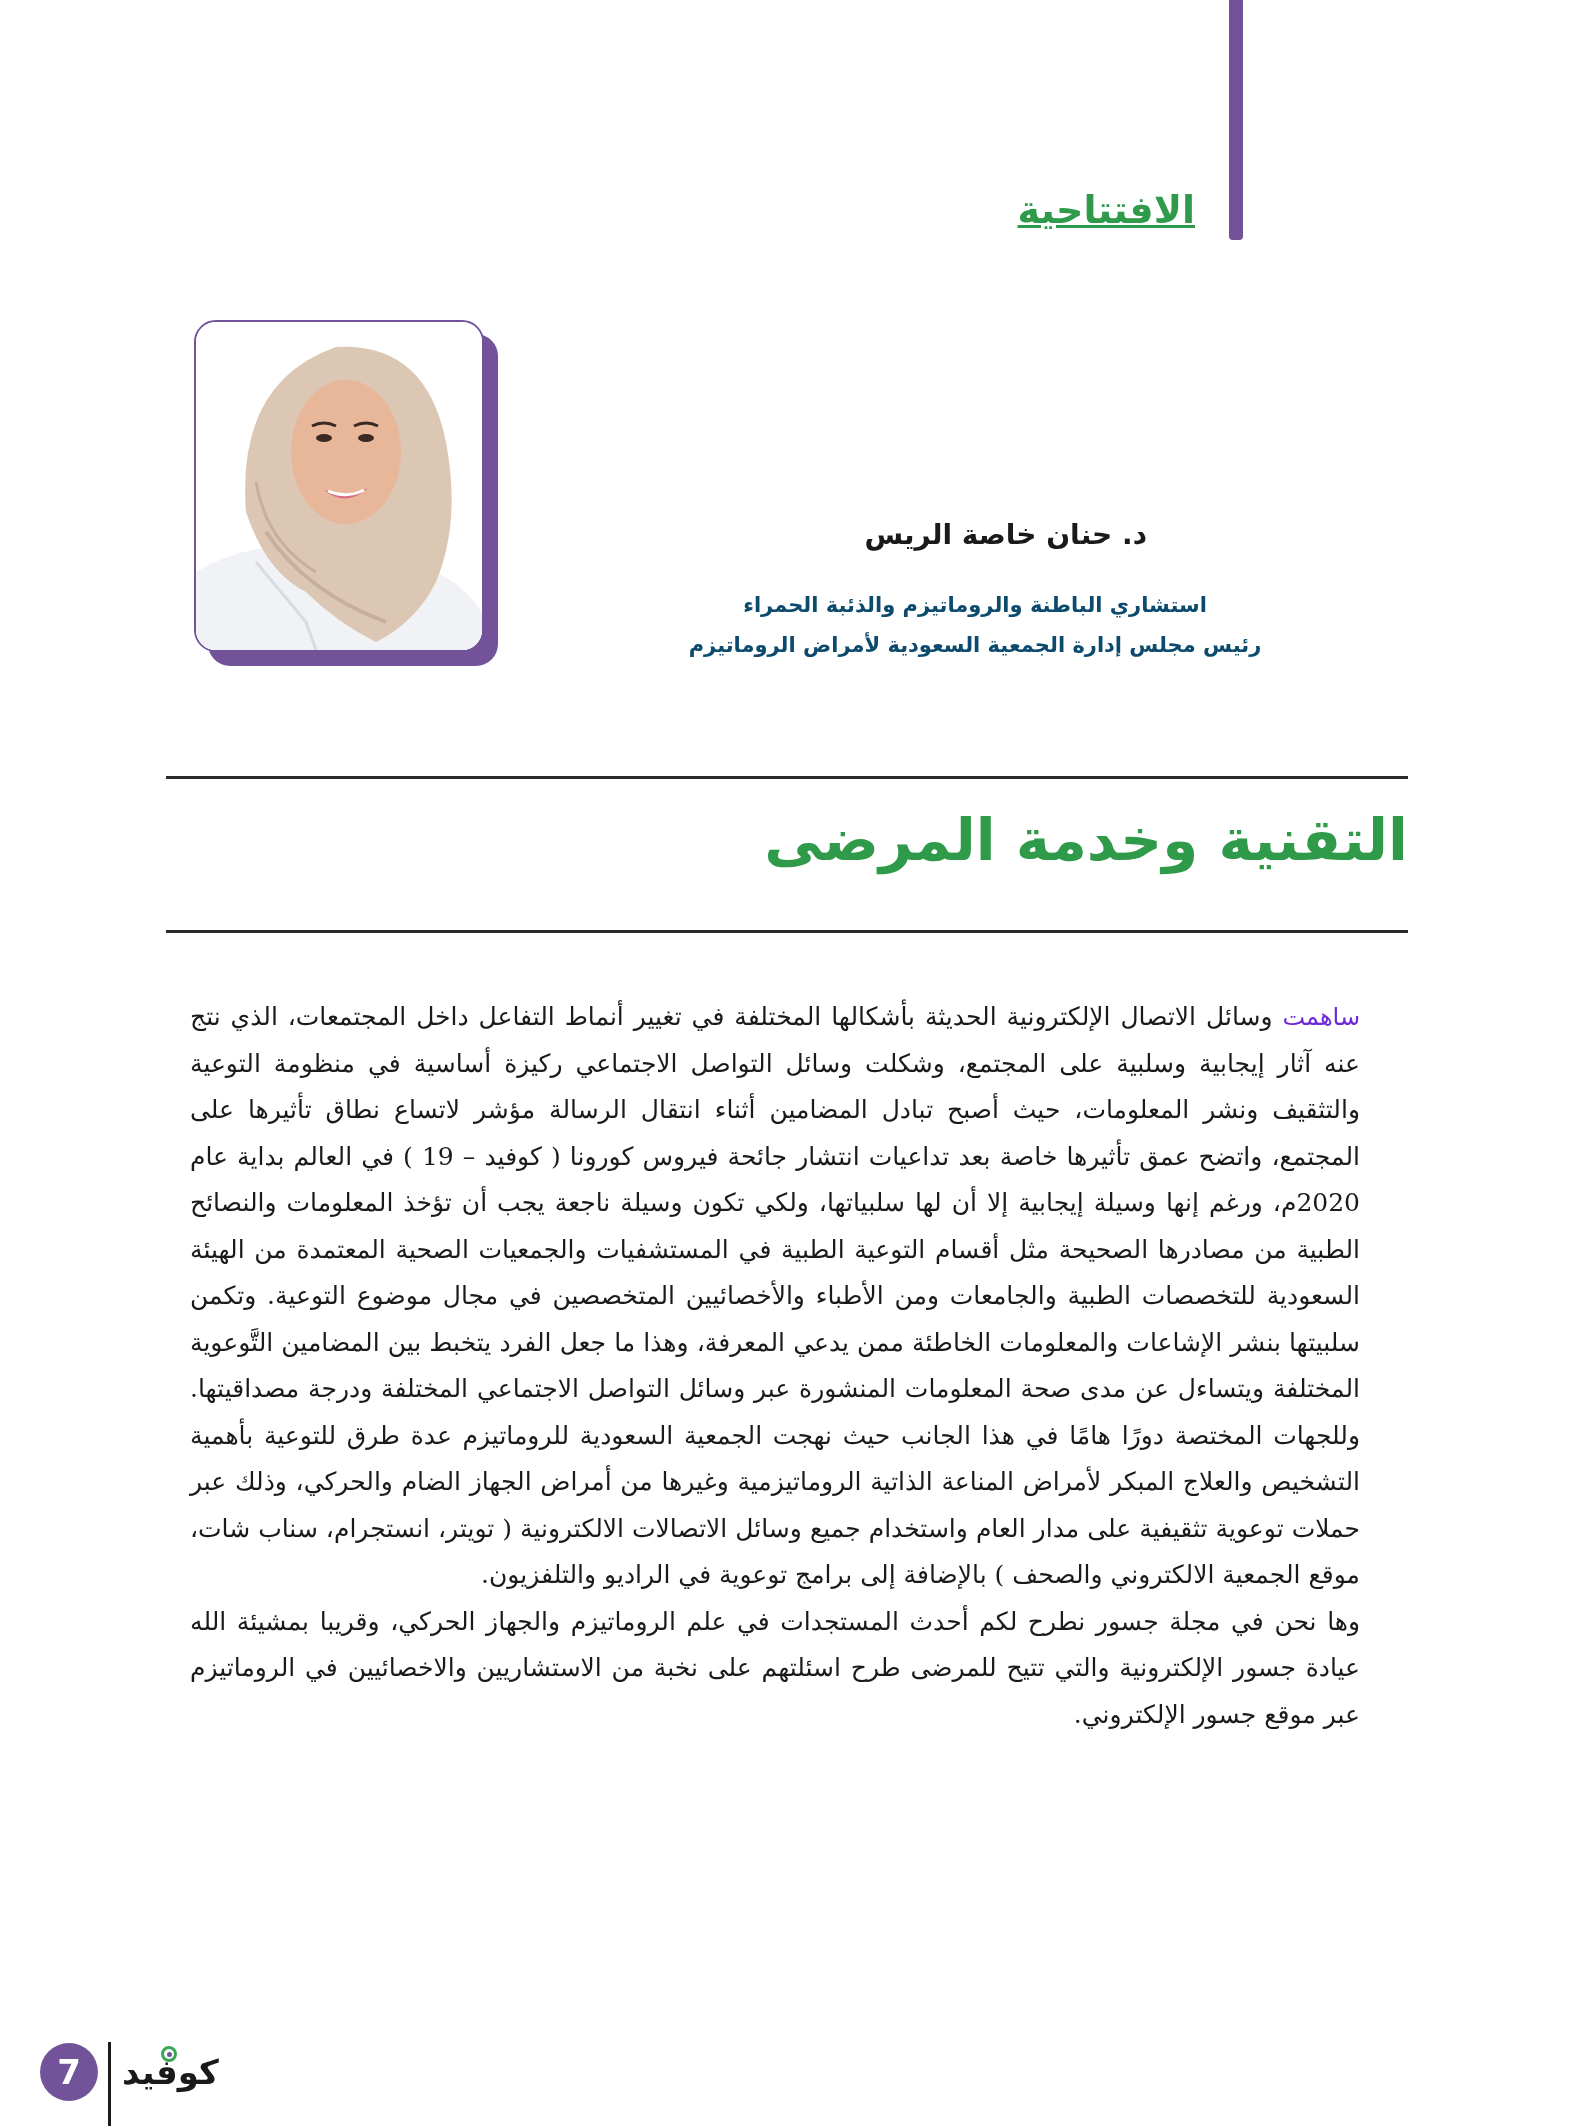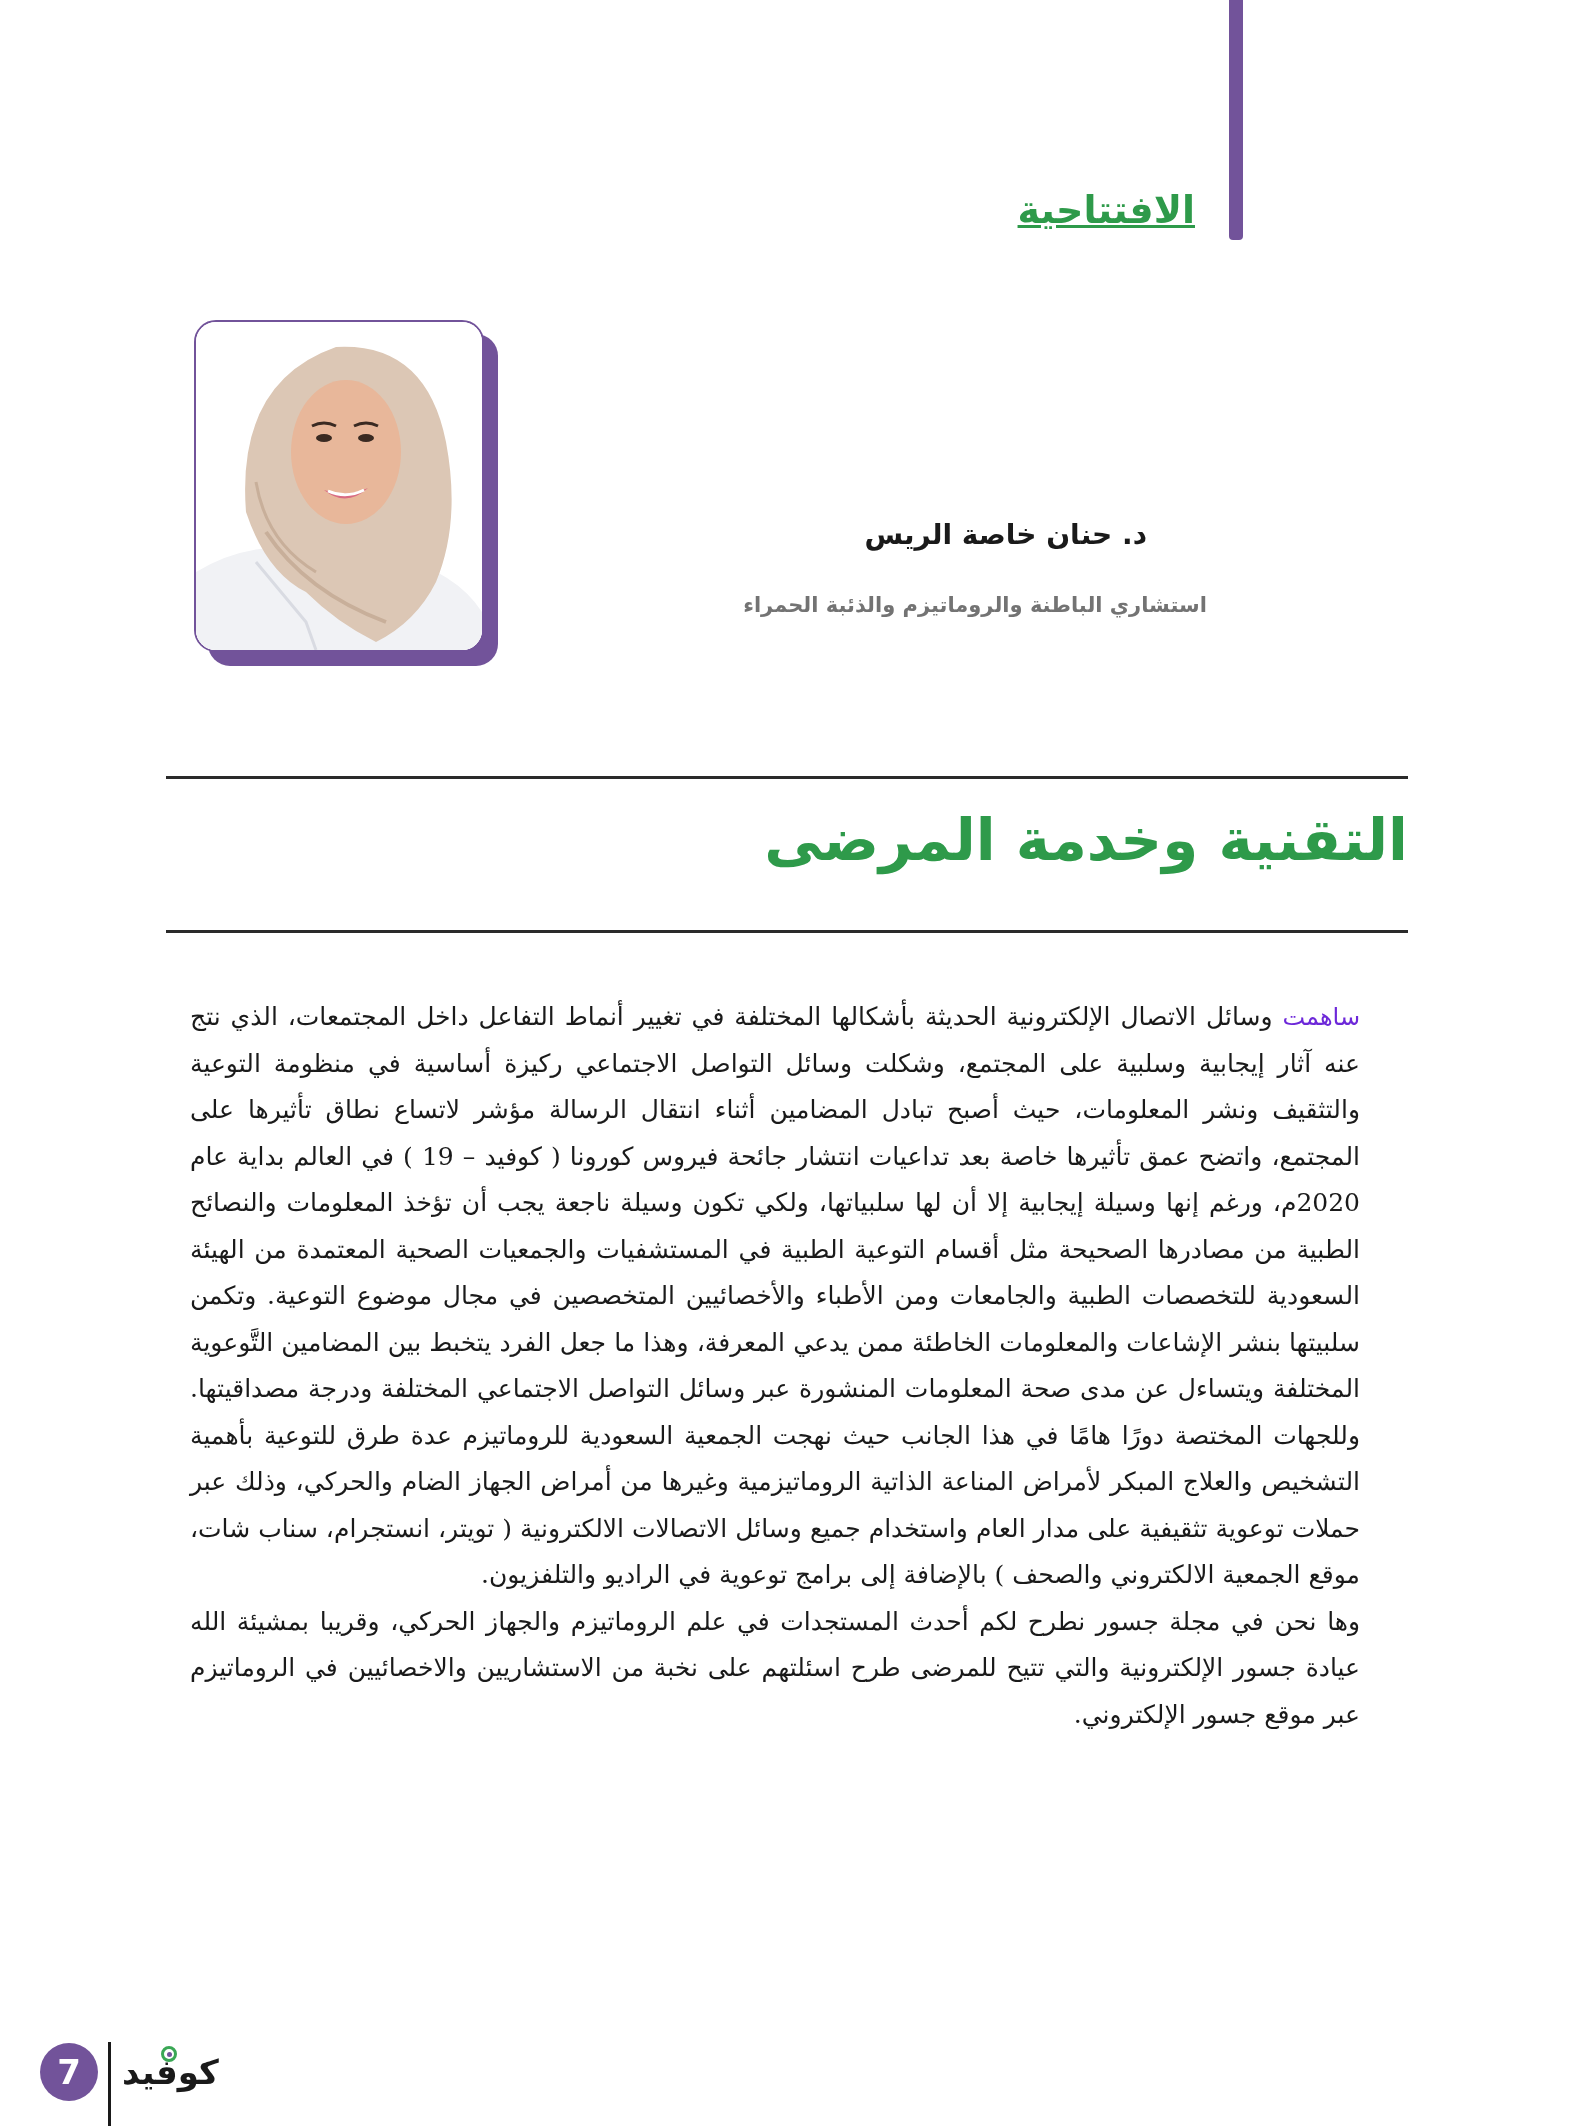--- a/index.html
+++ b/index.html
@@ -12,21 +12,21 @@
                    font-size:38px; color:#2e9a4a;text-decoration:underline; }
   .photo-wrap { position:absolute; left:194px; top:320px; width:290px; height:332px; }
   .photo-shadow { position:absolute; left:14px; top:14px; width:290px; height:332px;
                   background:#72539a; border-radius:22px; }
   .photo-frame { position:absolute; left:0; top:0; width:286px; height:328px;
                  border:2px solid #72539a; border-radius:22px; background:#fff; overflow:hidden; }
   .photo-frame svg { width:100%; height:100%; display:block; }
   .author { position:absolute; right:420px; top:518px; direction:rtl; text-align:right; }
   .author-name { font-weight:bold; font-size:28px; color:#1a1a1a; margin-right:8px; }
   .author-roles { position:absolute; right:280px; top:585px; direction:rtl; text-align:center; width:640px; }
-  .author-role { font-size:21px; font-weight:bold; color:#737373; line-height:40px; }
+  .author-role { font-size:21px; font-weight:bold; color:#0c4a6e; line-height:40px; }
   .rule { position:absolute; left:166px; width:1242px; height:3px; background:#2a2a2a; }
   .article-title { position:absolute; left:166px; width:1242px; top:806px; text-align:right;
                    direction:rtl; font-weight:bold; font-size:58px; color:#2e9a4a; letter-spacing:1px; }
   .body { position:absolute; left:190px; top:994px; width:1170px; direction:rtl; text-align:justify;
           font-family:"DejaVu Serif", serif; font-size:25px; line-height:46.5px; color:#1a1a1a; }
   .body p { margin:0; text-align-last:right; }
   .lead-word { font-family:"DejaVu Sans", sans-serif; font-weight:normal; color:#6d28d9; font-size:24px; }
   .footer-badge { position:absolute; left:40px; top:2043px; width:58px; height:58px; border-radius:50%;
                   background:#72539a; color:#fff; font-weight:bold; font-size:34px;
                   display:flex; align-items:center; justify-content:center; }
@@ -68,20 +68,21 @@
       <path d="M132 169 Q150 177 168 168" stroke="#ffffff" stroke-width="3" fill="none"></path>
     </svg>
   </div>
 </div>
 
 <div class="author">
   <span class="author-name">د. حنان خاصة الريس</span>
 </div>
 <div class="author-roles">
   <div class="author-role">استشاري الباطنة والروماتيزم والذئبة الحمراء</div>
+  <div class="author-role">رئيس مجلس إدارة الجمعية السعودية لأمراض الروماتيزم</div>
 </div>
 
 <div class="rule" style="top:776px;"></div>
 <div class="article-title">التقنية وخدمة المرضى</div>
 <div class="rule" style="top:930px;"></div>
 
 <div class="body">
   <p><span class="lead-word">ساهمت</span><span> وسائل الاتصال الإلكترونية الحديثة بأشكالها المختلفة في تغيير أنماط التفاعل داخل المجتمعات، الذي نتج عنه آثار إيجابية وسلبية على المجتمع، وشكلت وسائل التواصل الاجتماعي ركيزة أساسية في منظومة التوعية والتثقيف ونشر المعلومات، حيث أصبح تبادل المضامين أثناء انتقال الرسالة مؤشر لاتساع نطاق تأثيرها على المجتمع، واتضح عمق تأثيرها خاصة بعد تداعيات انتشار جائحة فيروس كورونا ( كوفيد – 19 ) في العالم بداية عام 2020م، ورغم إنها وسيلة إيجابية إلا أن لها سلبياتها، ولكي تكون وسيلة ناجعة يجب أن تؤخذ المعلومات والنصائح الطبية من مصادرها الصحيحة مثل أقسام التوعية الطبية في المستشفيات والجمعيات الصحية المعتمدة من الهيئة السعودية للتخصصات الطبية والجامعات ومن الأطباء والأخصائيين المتخصصين في مجال موضوع التوعية. وتكمن سلبيتها بنشر الإشاعات والمعلومات الخاطئة ممن يدعي المعرفة، وهذا ما جعل الفرد يتخبط بين المضامين التَّوعوية المختلفة ويتساءل عن مدى صحة المعلومات المنشورة عبر وسائل التواصل الاجتماعي المختلفة ودرجة مصداقيتها. وللجهات المختصة دورًا هامًا في هذا الجانب حيث نهجت الجمعية السعودية للروماتيزم عدة طرق للتوعية بأهمية التشخيص والعلاج المبكر لأمراض المناعة الذاتية الروماتيزمية وغيرها من أمراض الجهاز الضام والحركي، وذلك عبر حملات توعوية تثقيفية على مدار العام واستخدام جميع وسائل الاتصالات الالكترونية ( تويتر، انستجرام، سناب شات،  موقع الجمعية الالكتروني والصحف ) بالإضافة إلى برامج توعوية في الراديو والتلفزيون.</span></p>
   <p>وها نحن في مجلة جسور نطرح لكم أحدث المستجدات في علم الروماتيزم والجهاز الحركي، وقريبا بمشيئة الله عيادة جسور الإلكترونية والتي تتيح للمرضى طرح اسئلتهم على نخبة من الاستشاريين والاخصائيين في الروماتيزم عبر موقع جسور الإلكتروني.</p>
 </div>

